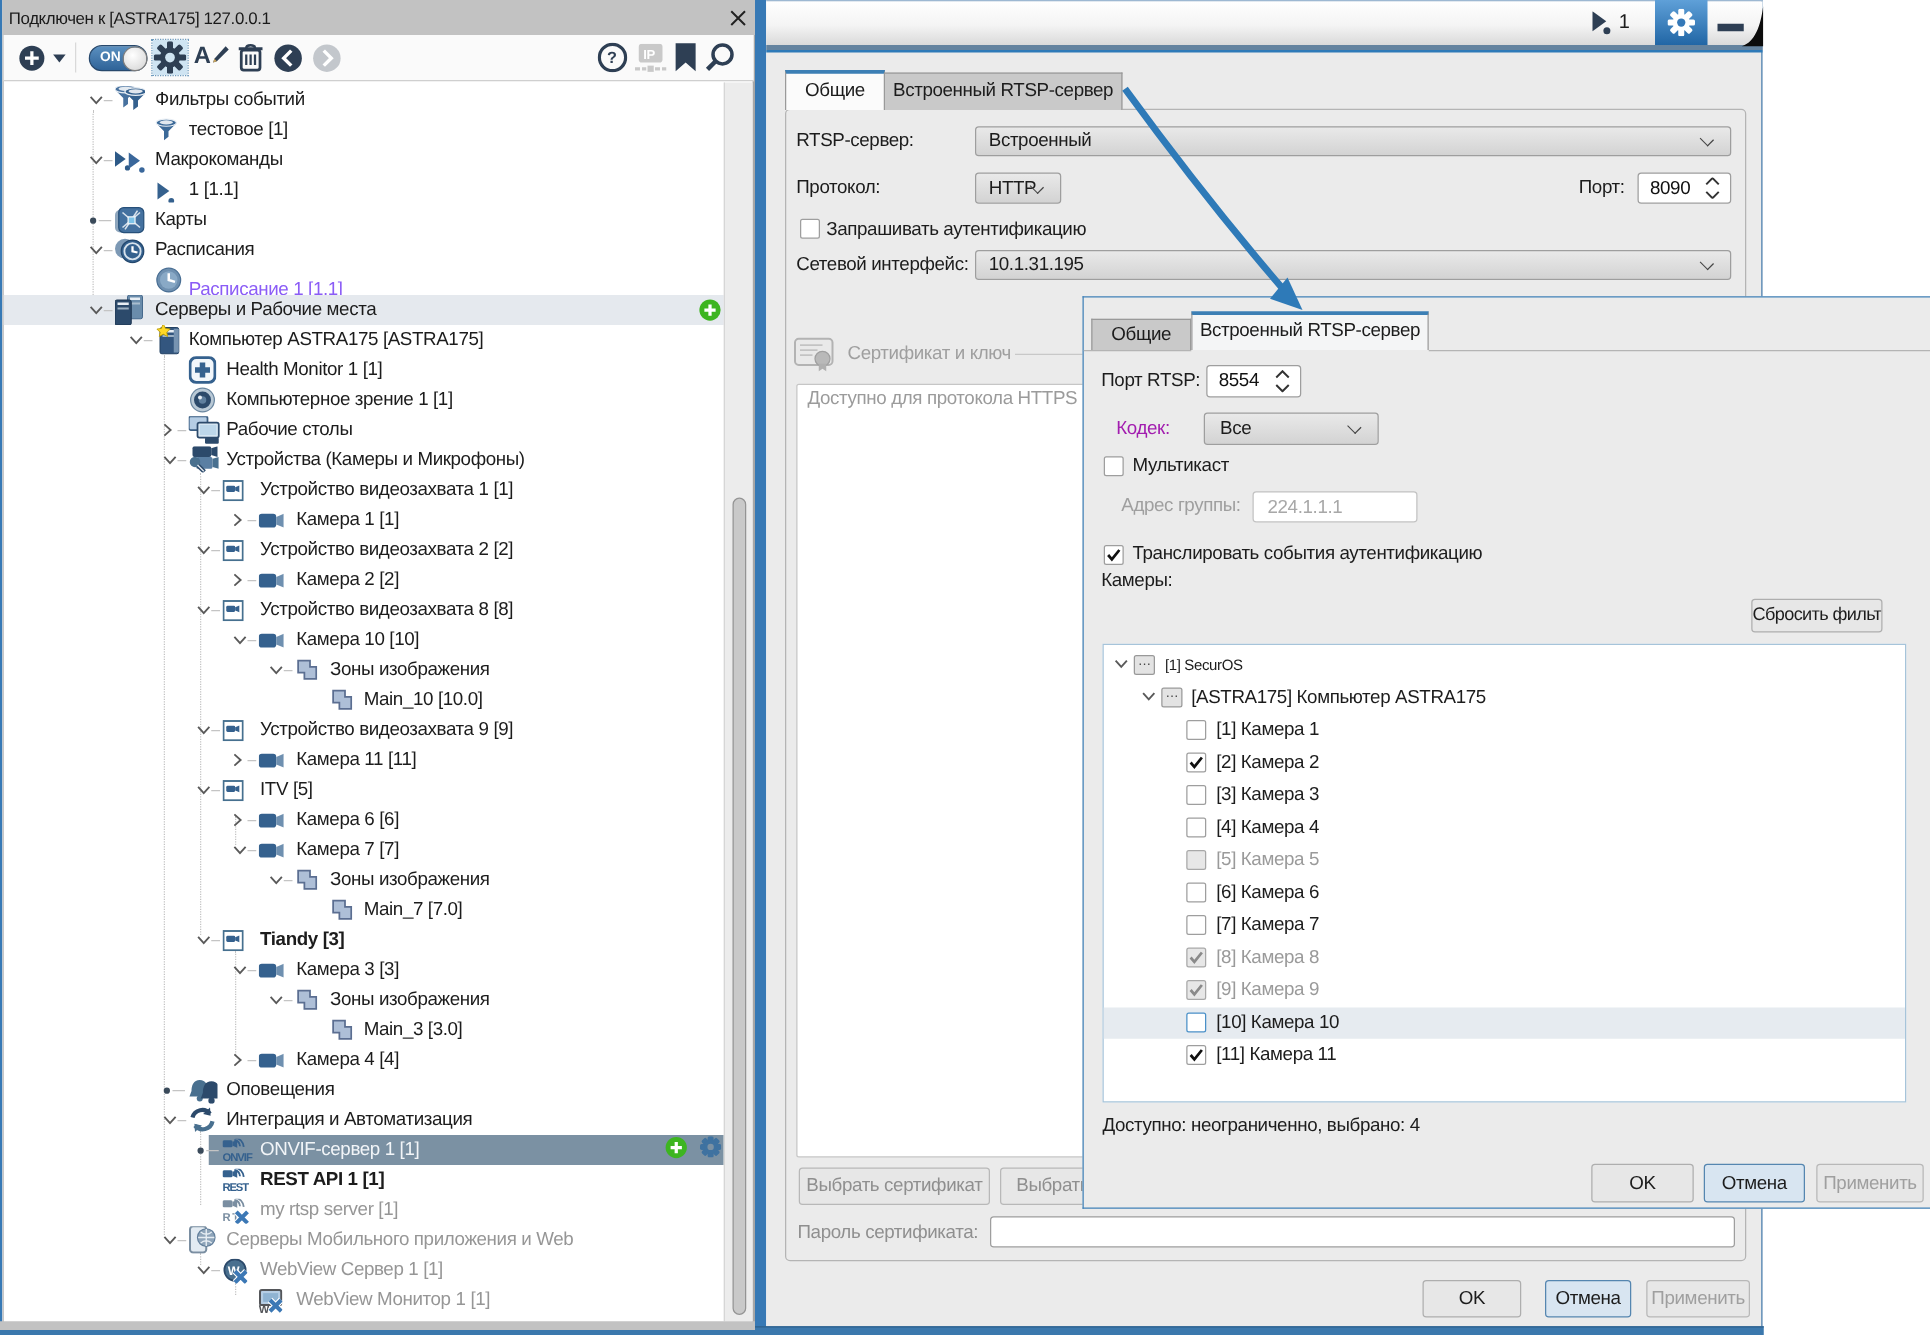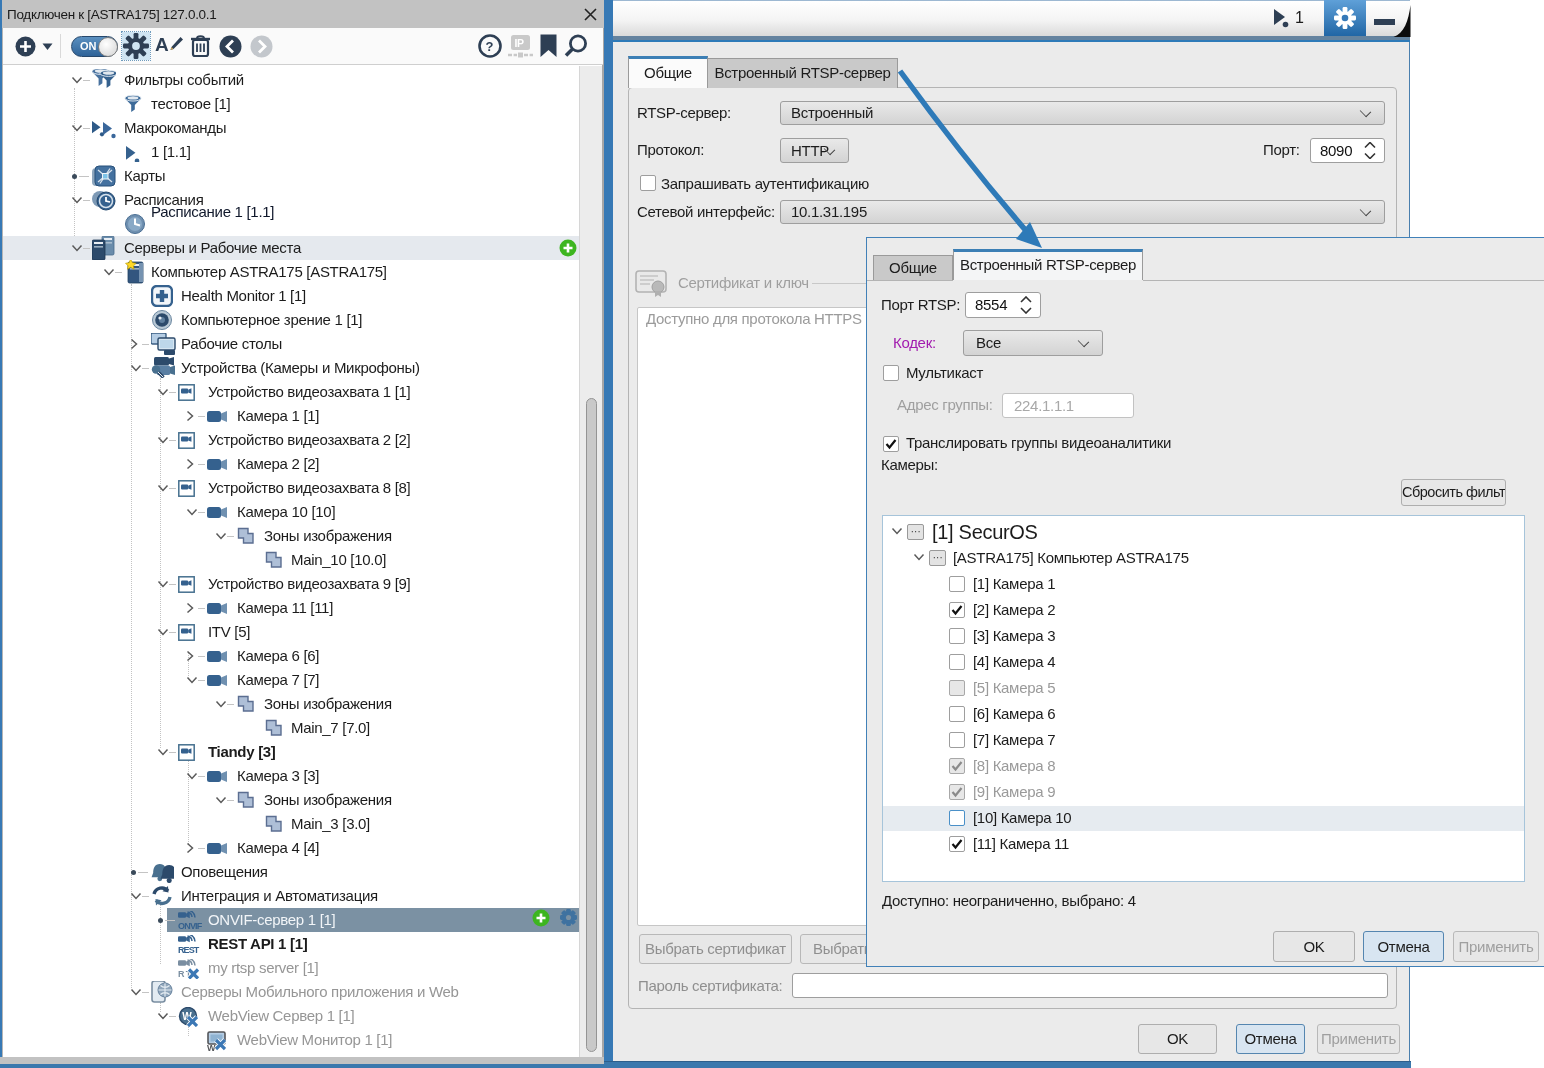--- a/index.html
+++ b/index.html
@@ -168,21 +168,21 @@
     <circle cx="14" cy="12" r="9" fill="#35618e" stroke="#24486e" stroke-width="1"></circle>
     <circle cx="14" cy="12" r="6.5" fill="none" stroke="#d7e2ec" stroke-width="1.5"></circle>
     <path d="M14 8 L14 12 L18 13" stroke="#fff" stroke-width="1.8" fill="none"></path>
   </svg>
 <div class="row" style="left:124px;top:188px;color:#1c1c1c;font-weight:normal">Расписания</div>
 <svg class="abs" style="left:124px;top:213px;z-index:5" width="22" height="22" viewBox="0 0 22 22">
     <circle cx="11" cy="11" r="9.5" fill="#6f90b0" stroke="#4a6f94" stroke-width="1"></circle>
     <circle cx="11" cy="11" r="7" fill="#89a9c6"></circle>
     <path d="M11 5.5 L11 11 L16 12.5" stroke="#fff" stroke-width="2" fill="none"></path>
   </svg>
-<div class="row" style="left:151px;top:200px;color:#0f172a;font-weight:normal">Расписание 1 [1.1]</div>
+<div class="row" style="left:151px;top:220px;color:#8b5cf6;font-weight:normal">Расписание 1 [1.1]</div>
 <div class="abs" style="left:3px;top:236px;width:576px;height:24px;background:#e5e9ee"></div>
 <svg class="abs" style="left:71px;top:244px;z-index:5" width="12" height="9" viewBox="0 0 12 9">
     <path d="M1.5 1.5 L6 6.5 L10.5 1.5" fill="none" stroke="#5a5a5a" stroke-width="1.5"></path>
   </svg>
 <div class="abs" style="left:83px;top:248px;width:7px;height:1px;background:#c4c4c4"></div>
 <svg class="abs" style="left:92px;top:236px;z-index:5" width="23" height="24" viewBox="0 0 23 24">
     <g transform="translate(10,0)">
       <rect x="0" y="0" width="12" height="19" rx="1.5" fill="#6a8cab" stroke="#46698c" stroke-width="0.8"></rect>
       <rect x="2" y="2" width="8" height="2" fill="#e8eef4"></rect>
       <rect x="2" y="6" width="8" height="1.6" fill="#b9c9d8" opacity="0.8"></rect>
@@ -637,30 +637,30 @@
 <div class="txt" style="left:39px;top:125px;font-size:15px;color:#1c1c1c;line-height:20px">Мультикаст</div>
 <div class="txt" style="left:30px;top:157px;font-size:15px;color:#9f9f9f;line-height:20px">Адрес группы:</div>
 <div class="input" style="left:135px;top:155px;width:132px;height:25px;border-color:#c2c2c2">
       <span style="position:absolute;left:11px;top:3px;color:#a8a8a8">224.1.1.1</span>
     </div>
 <div class="cb" style="left:16px;top:198px;background:#fff;border-color:#9e9e9e;z-index:5">
       <svg width="14" height="14" style="position:absolute;left:0px;top:0px">
         <path d="M2.5 7 L5.5 10.5 L11.5 3" fill="none" stroke="#111" stroke-width="2.2"></path>
       </svg>
     </div>
-<div class="txt" style="left:39px;top:195px;font-size:15px;color:#1c1c1c;line-height:20px">Транслировать группы видеоаналитики</div>
+<div class="txt" style="left:39px;top:195px;font-size:15px;color:#1c1c1c;line-height:20px">Транслировать события аутентификацию</div>
 <div class="txt" style="left:14px;top:217px;font-size:15px;color:#1c1c1c;line-height:20px">Камеры:</div>
 <div class="btn" style="left:534px;top:241px;width:105px;height:27px;line-height:25px;font-size:14.5px;letter-spacing:-0.5px">Сбросить фильтр</div>
 <div class="abs" style="left:15px;top:277px;width:643px;height:367px;background:#fff;border:1px solid #a6c4da"></div>
 <div class="abs" style="left:16px;top:568px;width:641px;height:25px;background:#e6ebf0"></div>
 <svg class="abs" style="left:24px;top:289px;z-index:5" width="12" height="9" viewBox="0 0 12 9">
       <path d="M1.5 1.5 L6 6.5 L10.5 1.5" fill="none" stroke="#5a5a5a" stroke-width="1.5"></path>
     </svg>
 <div class="abs" style="left:40px;top:286px;width:17px;height:16px;background:#e3e3e3;border:1px solid #999;border-radius:2px;font-size:11px;text-align:center;line-height:12px;color:#444">···</div>
-<div class="txt" style="left:65px;top:284px;font-size:20px;color:#1c1c1c;line-height:20px">[1] SecurOS</div>
+<div class="txt" style="left:65px;top:284px;font-size:12px;color:#1c1c1c;line-height:20px">[1] SecurOS</div>
 <svg class="abs" style="left:46px;top:315px;z-index:5" width="12" height="9" viewBox="0 0 12 9">
       <path d="M1.5 1.5 L6 6.5 L10.5 1.5" fill="none" stroke="#5a5a5a" stroke-width="1.5"></path>
     </svg>
 <div class="abs" style="left:62px;top:312px;width:17px;height:16px;background:#e3e3e3;border:1px solid #999;border-radius:2px;font-size:11px;text-align:center;line-height:12px;color:#444">···</div>
 <div class="txt" style="left:86px;top:310px;font-size:15px;color:#1c1c1c;line-height:20px">[ASTRA175] Компьютер ASTRA175</div>
 <div class="cb" style="left:82px;top:338px;background:#fff;border-color:#9e9e9e;z-index:5"></div>
 <div class="txt" style="left:106px;top:336px;font-size:15px;color:#1c1c1c;line-height:20px">[1] Камера 1</div>
 <div class="cb" style="left:82px;top:364px;background:#fff;border-color:#9e9e9e;z-index:5">
       <svg width="14" height="14" style="position:absolute;left:0px;top:0px">
         <path d="M2.5 7 L5.5 10.5 L11.5 3" fill="none" stroke="#111" stroke-width="2.2"></path>

